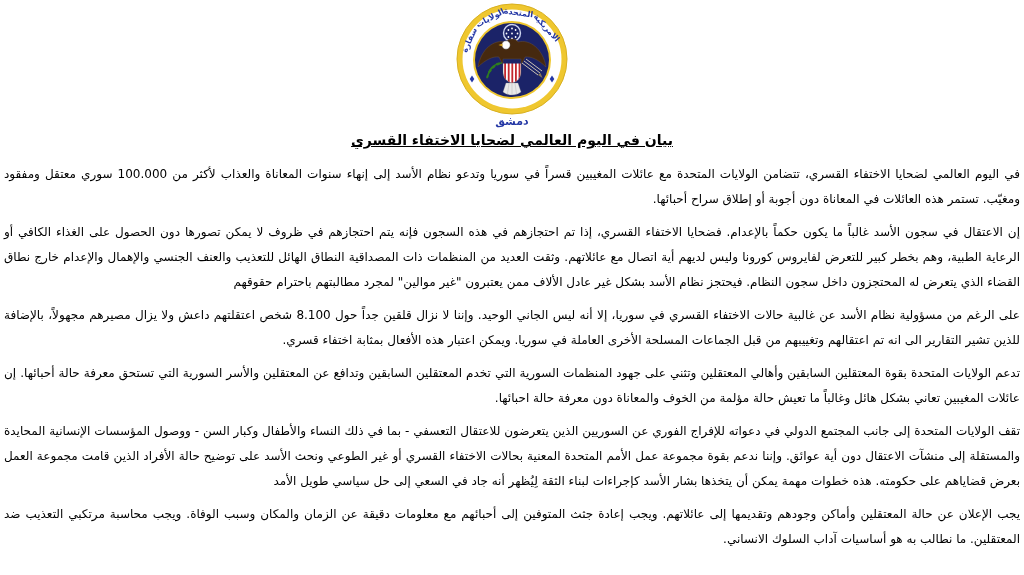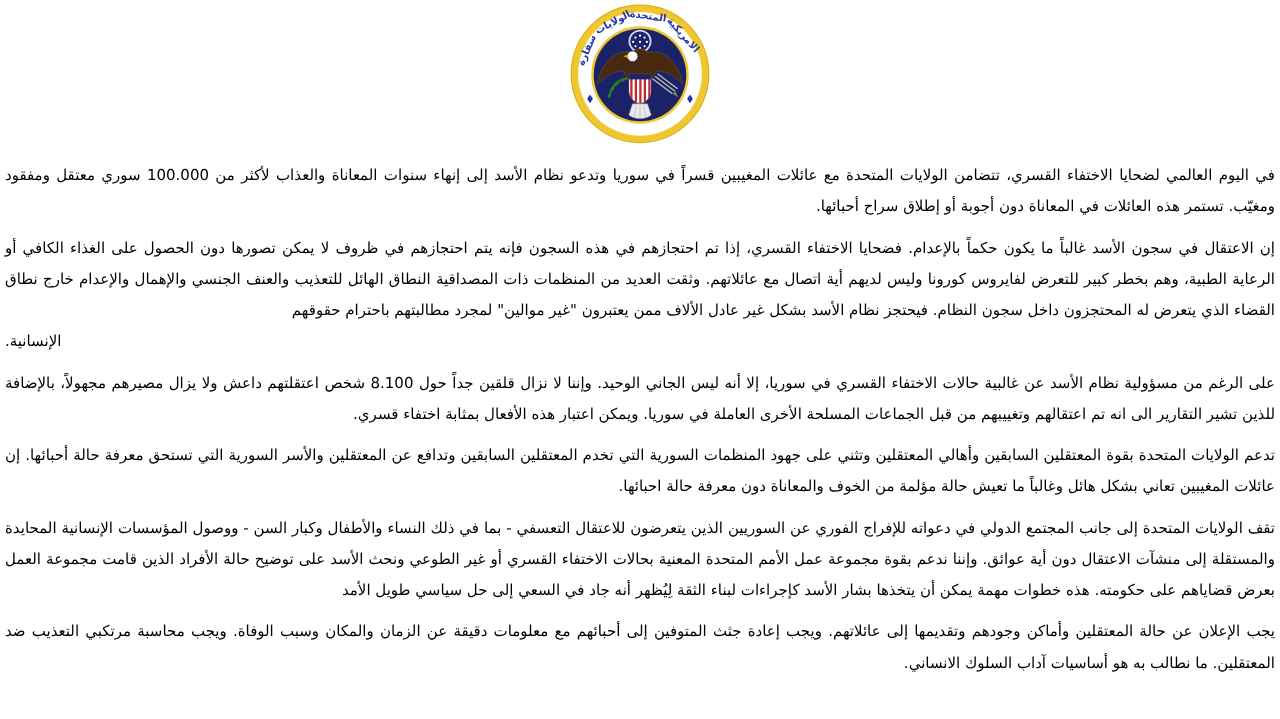--- a/index.html
+++ b/index.html
@@ -130,29 +130,30 @@
         <path d="M47,56 L65,56 L65,69 C65,75 61,79 56,80 C51,79 47,75 47,69 Z" fill="none" stroke="#555555" stroke-width="0.4"></path>
 
         <g>
           <path d="M50,80 L62,80 L65,89 C60,93 52,93 47,89 Z" fill="#E9E9E9" stroke="#888888" stroke-width="0.3"></path>
           <line x1="53" y1="80" x2="51.5" y2="91" stroke="#AAAAAA" stroke-width="0.4"></line>
           <line x1="56" y1="80" x2="56" y2="92" stroke="#AAAAAA" stroke-width="0.4"></line>
           <line x1="59" y1="80" x2="60.5" y2="91" stroke="#AAAAAA" stroke-width="0.4"></line>
         </g>
       </svg>
     </div>
+    <div class="city">دمشق</div>
+    <h1 class="doc-title">بيان في اليوم العالمي لضحايا الاختفاء القسري</h1>
   </div>
 
   <div class="body-text">
     <div class="para">
       <span>في اليوم العالمي لضحايا الاختفاء القسري، تتضامن الولايات المتحدة مع عائلات المغيبين قسراً في سوريا وتدعو نظام الأسد إلى إنهاء سنوات المعاناة والعذاب لأكثر من 100.000 سوري معتقل ومفقود ومغيّب. تستمر هذه العائلات في المعاناة دون أجوبة أو إطلاق سراح أحبائها.</span>
     </div>
     <div class="para">
       <span>إن الاعتقال في سجون الأسد غالباً ما يكون حكماً بالإعدام. فضحايا الاختفاء القسري، إذا تم احتجازهم في هذه السجون فإنه يتم احتجازهم في ظروف لا يمكن تصورها دون الحصول على الغذاء الكافي أو الرعاية الطبية، وهم بخطر كبير للتعرض لفايروس كورونا وليس لديهم أية اتصال مع عائلاتهم. وثقت العديد من المنظمات ذات المصداقية النطاق الهائل للتعذيب والعنف الجنسي والإهمال والإعدام خارج نطاق القضاء الذي يتعرض له المحتجزون داخل سجون النظام. فيحتجز نظام الأسد بشكل غير عادل الألاف ممن يعتبرون "غير موالين" لمجرد مطالبتهم باحترام حقوقهم</span>
-      <div class="para-tail">الإنسانية.</div>
     </div>
     <div class="para">
       <span>على الرغم من مسؤولية نظام الأسد عن غالبية حالات الاختفاء القسري في سوريا، إلا أنه ليس الجاني الوحيد. وإننا لا نزال قلقين جداً حول 8.100 شخص اعتقلتهم داعش ولا يزال مصيرهم مجهولاً، بالإضافة للذين تشير التقارير الى انه تم اعتقالهم وتغييبهم من قبل الجماعات المسلحة الأخرى العاملة في سوريا. ويمكن اعتبار هذه الأفعال بمثابة اختفاء قسري.</span>
     </div>
     <div class="para">
       <span>تدعم الولايات المتحدة بقوة المعتقلين السابقين وأهالي المعتقلين وتثني على جهود المنظمات السورية التي تخدم المعتقلين السابقين وتدافع عن المعتقلين والأسر السورية التي تستحق معرفة حالة أحبائها. إن عائلات المغيبين تعاني بشكل هائل وغالباً ما تعيش حالة مؤلمة من الخوف والمعاناة دون معرفة حالة احبائها.</span>
     </div>
     <div class="para">
       <span>تقف الولايات المتحدة إلى جانب المجتمع الدولي في دعواته للإفراج الفوري عن السوريين الذين يتعرضون للاعتقال التعسفي - بما في ذلك النساء والأطفال وكبار السن - ووصول المؤسسات الإنسانية المحايدة والمستقلة إلى منشآت الاعتقال دون أية عوائق. وإننا ندعم بقوة مجموعة عمل الأمم المتحدة المعنية بحالات الاختفاء القسري أو غير الطوعي ونحث الأسد على توضيح حالة الأفراد الذين قامت مجموعة العمل بعرض قضاياهم على حكومته. هذه خطوات مهمة يمكن أن يتخذها بشار الأسد كإجراءات لبناء الثقة لِيُظهر أنه جاد في السعي إلى حل سياسي طويل الأمد</span>
     </div>

